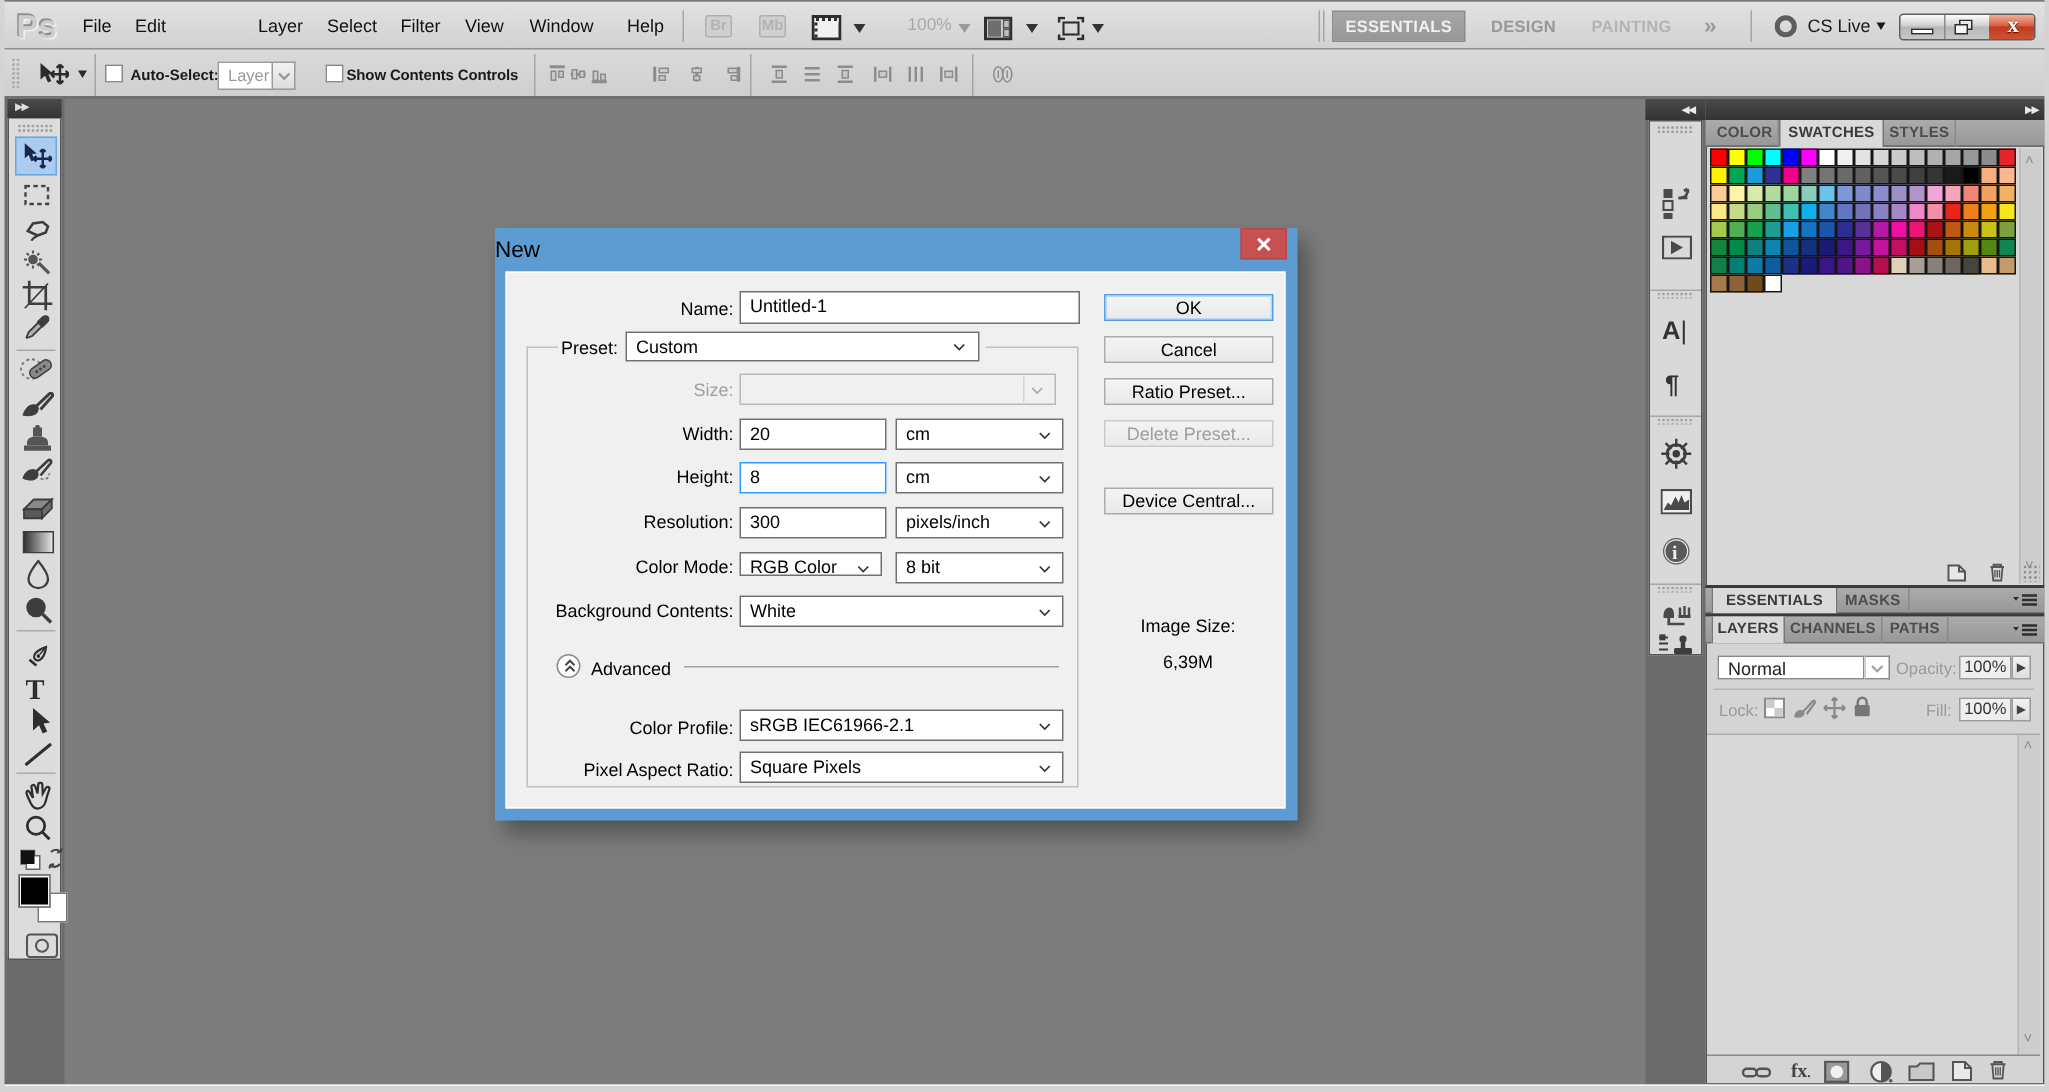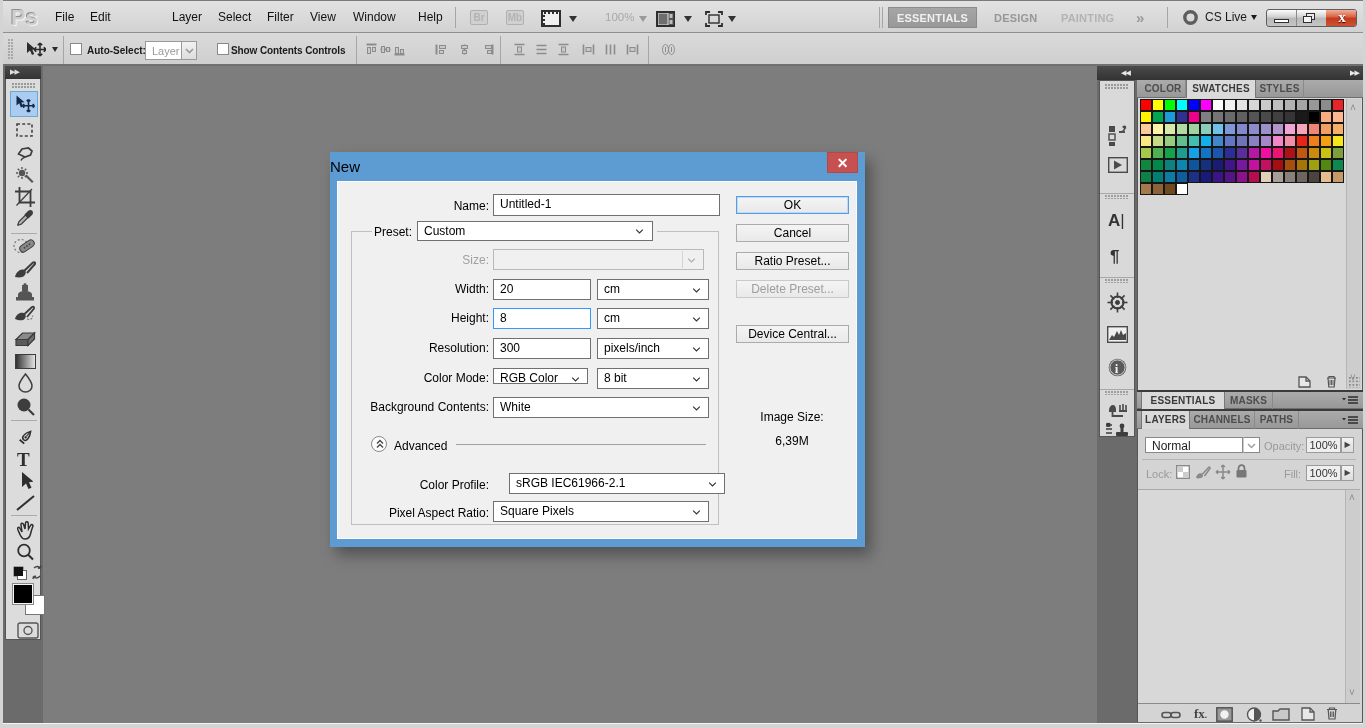--- a/index.html
+++ b/index.html
@@ -608,21 +608,21 @@
             <path d="M0.5 0.8 L4.5 4.8 L8.5 0.8" stroke="#333" stroke-width="1.4" fill="none"></path>
           </svg></div>
   <div class="abs" style="left:33px;top:254px;width:16px;height:16px;border-radius:50%;background:#fdfdfd;border:1px solid #8a8a8a;">
     <svg style="margin:2px 0 0 3.5px" width="8" height="10" viewBox="0 0 8 10">
             <path d="M1 4.5 L4 1.5 L7 4.5 M1 8.5 L4 5.5 L7 8.5" stroke="#444" stroke-width="1.3" fill="none"></path>
           </svg>
   </div>
   <div class="abs" style="left:56px;top:257px;font-size:12px;color:#000;">Advanced</div>
   <div class="abs" style="left:118px;top:262px;width:250px;height:1px;background:#a0a0a0;"></div>
   <div class="lab" style="left:31px;top:296px;width:120px;">Color Profile:</div>
-  <div class="dd" style="left:155px;top:291px;width:216px;height:21px;margin-left:16px;">sRGB IEC61966-2.1<svg class="chev" style="right:7px;top:8px;" width="9" height="6" viewBox="0 0 9 6">
+  <div class="dd" style="left:155px;top:291px;width:216px;height:21px;">sRGB IEC61966-2.1<svg class="chev" style="right:7px;top:8px;" width="9" height="6" viewBox="0 0 9 6">
             <path d="M0.5 0.8 L4.5 4.8 L8.5 0.8" stroke="#333" stroke-width="1.4" fill="none"></path>
           </svg></div>
   <div class="lab" style="left:11px;top:324px;width:140px;">Pixel Aspect Ratio:</div>
   <div class="dd" style="left:155px;top:319px;width:216px;height:21px;">Square Pixels<svg class="chev" style="right:7px;top:8px;" width="9" height="6" viewBox="0 0 9 6">
             <path d="M0.5 0.8 L4.5 4.8 L8.5 0.8" stroke="#333" stroke-width="1.4" fill="none"></path>
           </svg></div>
  </div>
 </div>
 <div id="winedge" class="abs" style="left:0;top:723px;width:1366px;height:5px;background:#d4d4d4;border-top:1px solid #f5f5f5;"></div>
 <div class="abs" style="left:0;top:0;width:3px;height:728px;background:#d4d4d4;"></div>

